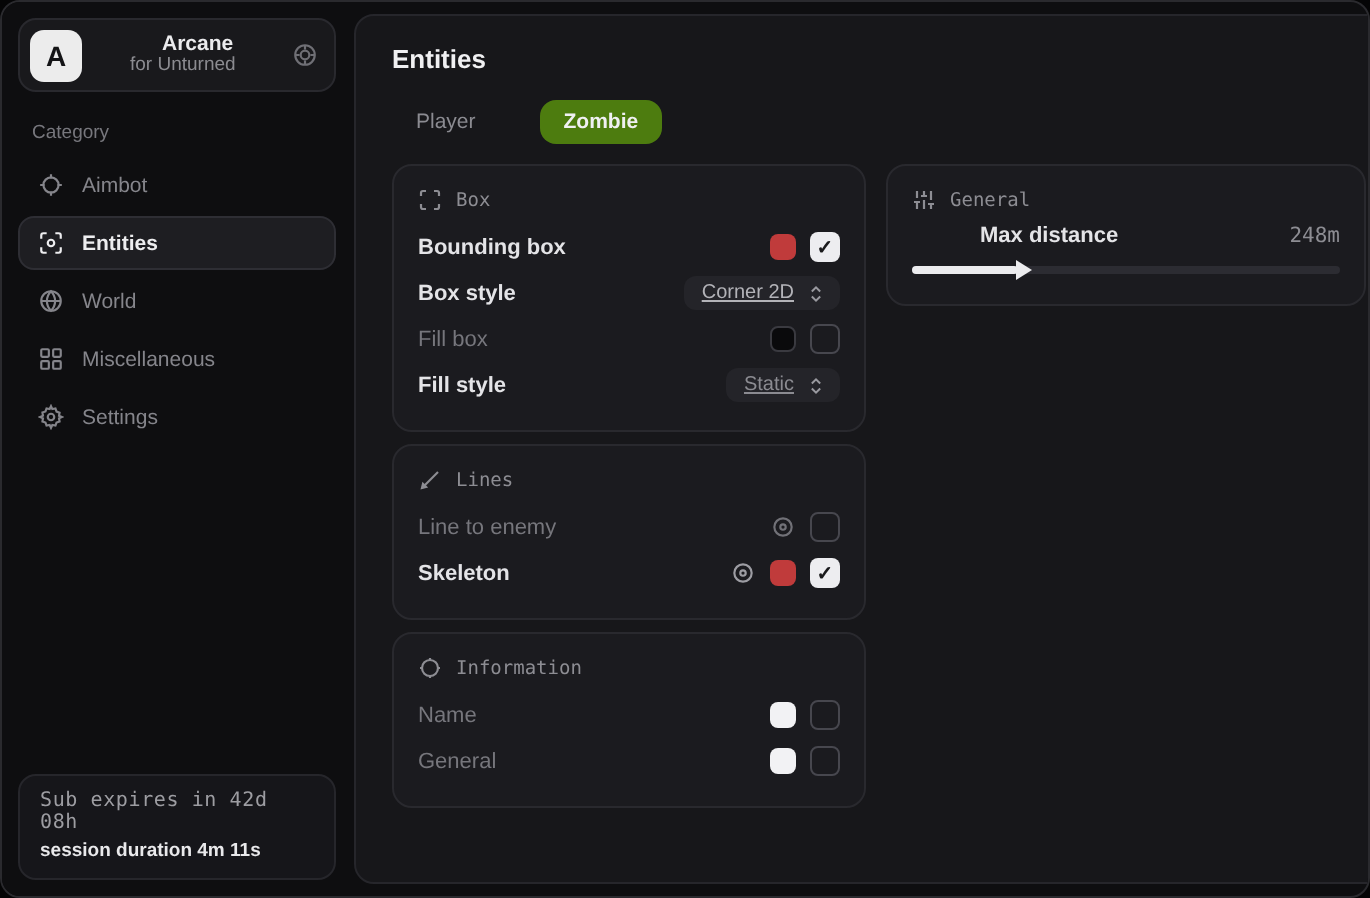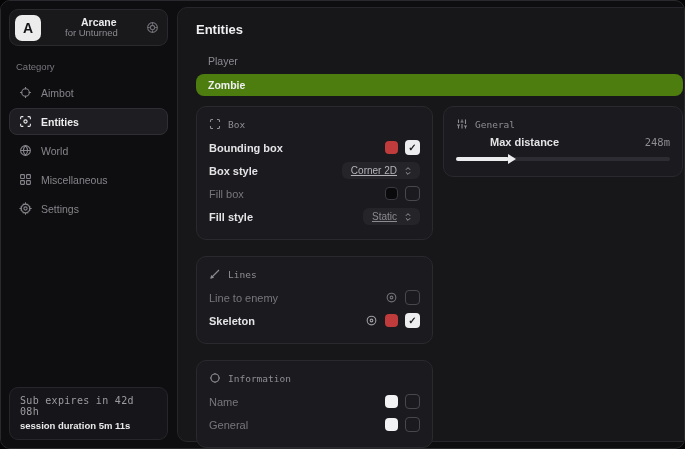--- a/index.html
+++ b/index.html
@@ -67,28 +67,28 @@
   .sub-session { color: #e9e9eb; font-size: 9.5px; font-weight: bold; margin-top: 3px; }
   
   .main {
     flex: 1; margin: 6px 6px 6px 1px;
     background: #17171a; border: 1px solid #26262b;
     border-radius: 10px;
     padding: 14px 12px 12px 18px;
     display: flex; flex-direction: column;
   }
   .page-title { color: #f0f0f2; font-size: 13px; font-weight: bold; }
-  .tabs { display: flex; gap: 2px; margin-top: 13px; flex-direction: column; }
+  .tabs { display: flex; gap: 20px; margin-top: 13px; }
   .tab {
     font-size: 10.5px; color: #8b8b91;
     padding: 5px 12px; border-radius: 8px; cursor: pointer;
   }
   .tab.active { background: #4d7c0f; color: #f0f0f2; font-weight: bold; }
   .columns { display: flex; gap: 10px; margin-top: 10px; align-items: flex-start; }
-  .col-left { width: 237px; display: flex; flex-direction: column; gap: 16px; }
+  .col-left { width: 237px; display: flex; flex-direction: column; gap: 6px; }
   .col-right { width: 240px; }
   .card {
     background: #1b1b1f; border: 1px solid #29292e;
     border-radius: 10px; padding: 9px 12px 11px;
   }
   .card-head {
     display: flex; align-items: center; gap: 7px;
     color: #8d8d93; margin: 2px 0 6px;
     font-family: "DejaVu Sans Mono", monospace; font-size: 9.5px;
   }
@@ -212,21 +212,21 @@
           </svg>
         </span>
         <span>Settings</span>
       </div>
     </div>
 
     <div class="sidebar-spacer"></div>
 
     <div class="sub-card">
       <div class="sub-expires">Sub expires in 42d 08h</div>
-      <div class="sub-session">session duration 5m 11s</div>
+      <div class="sub-session">session duration 4m 11s</div>
     </div>
   </div>
 
   <div class="main">
     <div class="page-title">Entities</div>
 
     <div class="tabs">
       <div class="tab">Player</div>
       <div class="tab active">Zombie</div>
     </div>

